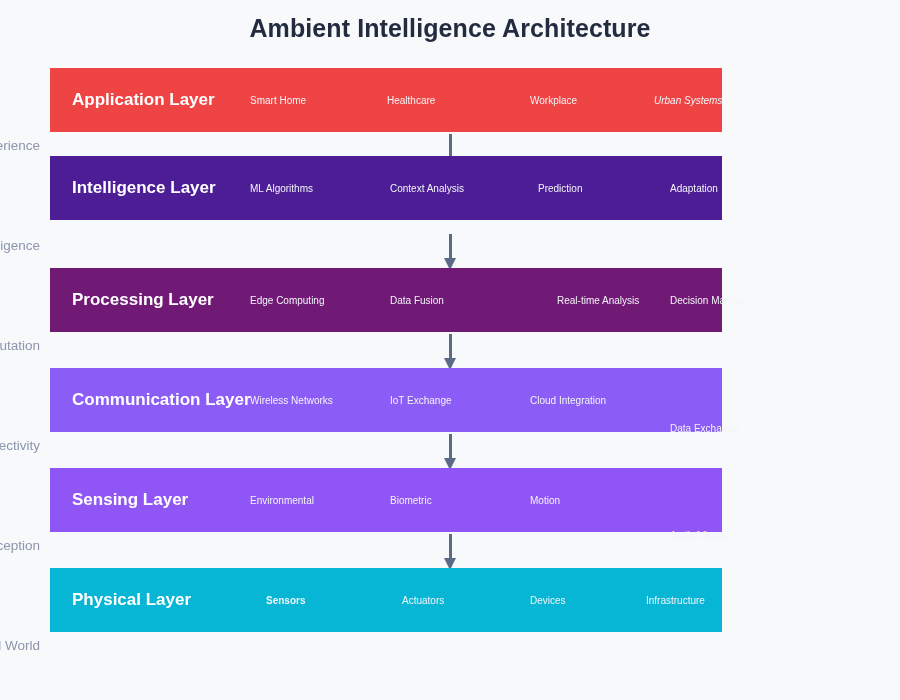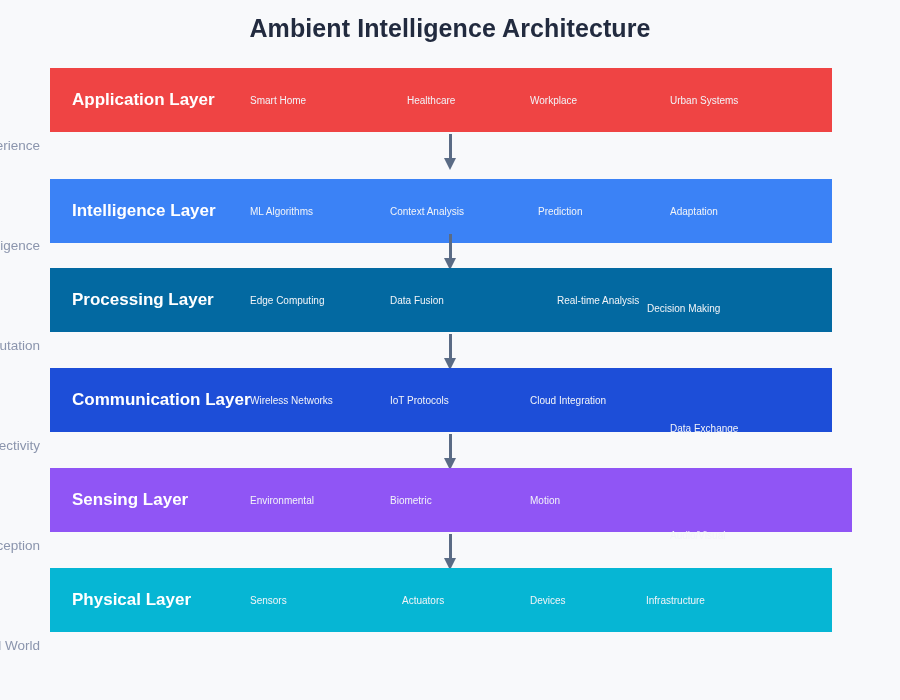--- a/index.html
+++ b/index.html
@@ -44,21 +44,21 @@
     font-size: 13.5px;
     color: #8b95ad;
     white-space: nowrap;
     line-height: 16px;
   }
 
   
   .layer-bar {
     position: absolute;
     left: 50px;
-    width: 782px;
+    width: 672px;
     height: 64px;
   }
   .layer-name {
     position: absolute;
     left: 22px;
     top: 0;
     height: 64px;
     display: flex;
     align-items: center;
     font-size: 17px;
@@ -113,83 +113,83 @@
   <div class="side-label" style="left:-190px; top:138px;">erience</div>
   <div class="side-label" style="left:-190px; top:238px;">lligence</div>
   <div class="side-label" style="left:-190px; top:338px;">putation</div>
   <div class="side-label" style="left:-190px; top:438px;">nectivity</div>
   <div class="side-label" style="left:-190px; top:538px;">rception</div>
   <div class="side-label" style="left:-190px; top:638px;">al World</div>
 
   <div class="layer-bar" style="top:68px; background:#ef4444;">
     <div class="layer-name">Application Layer</div>
     <div class="component" style="left:200px;">Smart Home</div>
-    <div class="component" style="left:357px;">Healthcare</div>
+    <div class="component" style="left:337px;">Healthcare</div>
     <div class="component" style="left:480px;">Workplace</div>
-    <div class="component" style="left:620px;">Urban Systems</div>
+    <div class="component" style="left:604px;font-style:italic;">Urban Systems</div>
   </div>
 
   <div class="connector" style="top:134px;">
     <div class="shaft"></div>
     <div class="head"></div>
   </div>
 
-  <div class="layer-bar" style="top:179px; background:#3b82f6;">
+  <div class="layer-bar" style="top:156px; background:#4c1d95;">
     <div class="layer-name">Intelligence Layer</div>
     <div class="component" style="left:200px;">ML Algorithms</div>
     <div class="component" style="left:340px;">Context Analysis</div>
     <div class="component" style="left:480px;margin-left:8px;">Prediction</div>
     <div class="component" style="left:620px;">Adaptation</div>
   </div>
 
   <div class="connector" style="top:234px;">
     <div class="shaft"></div>
     <div class="head"></div>
   </div>
 
-  <div class="layer-bar" style="top:268px; background:#0369a1;text-align:center;">
+  <div class="layer-bar" style="top:268px; background:#701a75;text-align:center;">
     <div class="layer-name">Processing Layer</div>
     <div class="component" style="left:200px;">Edge Computing</div>
     <div class="component" style="left:340px;">Data Fusion</div>
     <div class="component" style="left:480px;margin-left:27px;">Real-time Analysis</div>
-    <div class="component" style="left:597px;margin-top:8px;">Decision Making</div>
+    <div class="component" style="left:620px;">Decision Making</div>
   </div>
 
   <div class="connector" style="top:334px;">
     <div class="shaft"></div>
     <div class="head"></div>
   </div>
 
-  <div class="layer-bar" style="top:368px; background:#1d4ed8;">
+  <div class="layer-bar" style="top:368px; background:#8b5cf6;">
     <div class="layer-name">Communication Layer</div>
     <div class="component" style="left:200px;">Wireless Networks</div>
-    <div class="component" style="left:340px;">IoT Protocols</div>
+    <div class="component" style="left:340px;">IoT Exchange</div>
     <div class="component" style="left:480px;">Cloud Integration</div>
     <div class="component" style="left:620px;margin-top:28px;">Data Exchange</div>
   </div>
 
   <div class="connector" style="top:434px;">
     <div class="shaft"></div>
     <div class="head"></div>
   </div>
 
-  <div class="layer-bar" style="top:468px; background:#9055f5;padding-left:20px;">
+  <div class="layer-bar" style="top:468px; background:#9055f5;">
     <div class="layer-name">Sensing Layer</div>
     <div class="component" style="left:200px;">Environmental</div>
     <div class="component" style="left:340px;">Biometric</div>
     <div class="component" style="left:480px;">Motion</div>
     <div class="component" style="left:620px;margin-top:35px;">Audio/Visual</div>
   </div>
 
   <div class="connector" style="top:534px;">
     <div class="shaft"></div>
     <div class="head"></div>
   </div>
 
   <div class="layer-bar" style="top:568px; background:#06b6d4;">
     <div class="layer-name">Physical Layer</div>
-    <div class="component" style="left:200px;">Sensors</div>
+    <div class="component" style="left:216px;font-weight:bold;">Sensors</div>
     <div class="component" style="left:340px;margin-left:12px;">Actuators</div>
     <div class="component" style="left:480px;">Devices</div>
     <div class="component" style="left:596px;">Infrastructure</div>
   </div>
 
 </div>
 
 </body></html>

